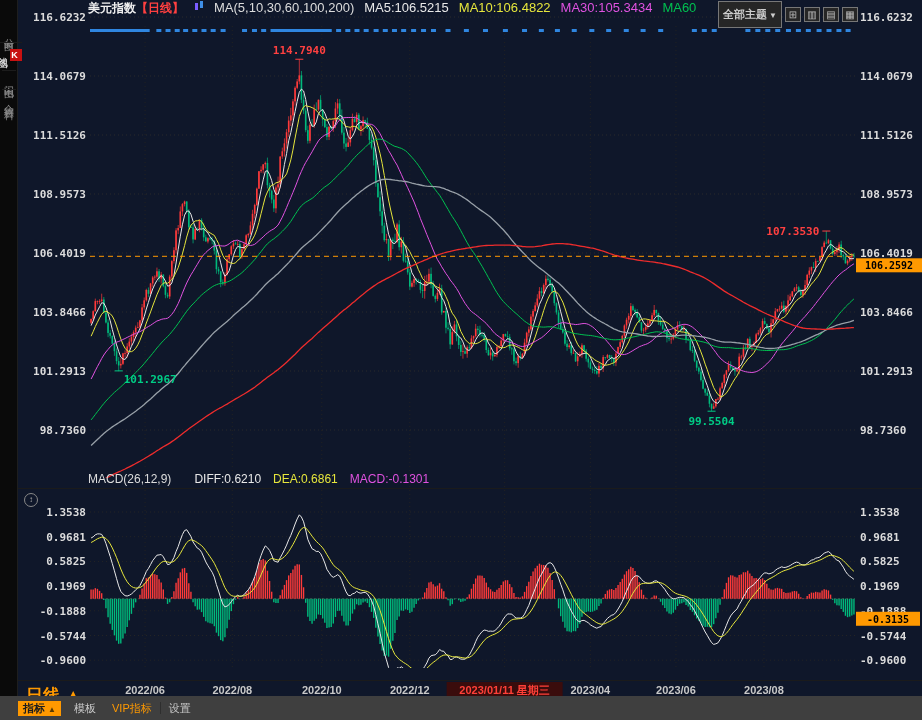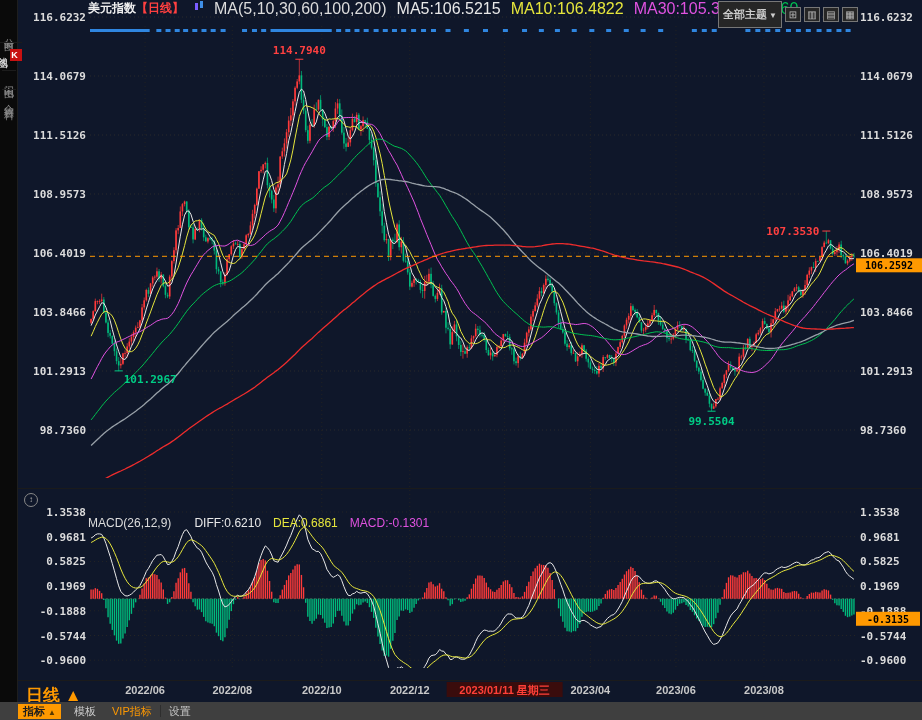--- a/index.html
+++ b/index.html
@@ -3,42 +3,42 @@
 <meta charset="utf-8">
 <style>
   html,body{margin:0;padding:0;background:#000;}
   .app{position:relative;width:922px;height:720px;background:#0f172a;overflow:hidden;
        font-family:"Liberation Sans",sans-serif;color:#ddd;font-size:12px;}
   svg#chartsvg{position:absolute;left:0;top:0;z-index:1;}
   .topbar{position:absolute;left:88px;top:0;height:16px;display:flex;align-items:flex-start;
           gap:10px;white-space:nowrap;z-index:5;}
   .title-name{color:#f0f0f0;font-weight:bold;}
   .title-period{color:#ff4040;font-weight:bold;}
-  .legend-item{font-size:16px;}
+  .legend-item{font-size:13px;}
   .ind-icon{display:inline-block;width:10px;height:11px;}
   .tr-controls{position:absolute;right:64px;top:1px;display:flex;gap:3px;align-items:center;z-index:6;}
   .themes-btn{background:#262626;border:1px solid #777;color:#ccc;font-size:11px;height:27px;
               line-height:13px;padding:0 4px;cursor:pointer;font-family:inherit;font-weight:bold;}
   .themes-btn .arr{font-size:8px;margin-left:2px;}
   .win-btn{width:16px;height:15px;background:#262626;border:1px solid #777;color:#bbb;
            font-size:10px;line-height:13px;text-align:center;padding:0;cursor:pointer;}
   .sidebar{position:absolute;left:0;top:0;width:17px;height:720px;background:#0a0a0a;
            border-right:1px solid #1e1e1e;display:flex;flex-direction:column;align-items:center;
            padding-top:24px;z-index:5;}
   .side-tab{writing-mode:vertical-rl;text-orientation:upright;font-size:10px;color:#8a8a8a;
             letter-spacing:2px;cursor:pointer;padding:6px 0;}
   .side-tab + .side-tab{border-top:1px solid #1c1c1c;}
   .side-tab.active{color:#e8e8e8;}
   .k-badge{display:block;background:#c81111;color:#fff;font-size:9px;font-weight:bold;width:12px;
            height:12px;line-height:12px;text-align:center;margin:0 auto 3px;writing-mode:horizontal-tb;}
   .macd-icon{position:absolute;left:24px;top:493px;width:12px;height:12px;border:1px solid #888;
              border-radius:50%;color:#aaa;font-size:8px;line-height:11px;text-align:center;z-index:5;cursor:pointer;}
-  .macd-legend{position:absolute;left:88px;top:516px;display:flex;gap:12px;z-index:5;font-size:12px;}
+  .macd-legend{position:absolute;left:88px;top:472px;display:flex;gap:12px;z-index:5;font-size:12px;}
   .xaxis-period{position:absolute;left:26px;top:684px;color:#ff9900;font-size:17px;font-weight:bold;z-index:5;cursor:pointer;}
-  .toolbar{position:absolute;left:0;bottom:0;width:922px;height:18px;background:#3f3f3f;
+  .toolbar{position:absolute;left:0;bottom:0;width:922px;height:24px;background:#3f3f3f;
            display:flex;align-items:center;font-size:11px;z-index:5;}
   .chip{background:#ff9900;color:#1d1d1d;padding:0 5px;height:15px;line-height:15px;
         margin:0 5px 0 18px;cursor:pointer;font-weight:bold;}
   .chip-arr{font-size:8px;color:#5a3a00;}
   .tb-plain{color:#cccccc;padding:0 8px;cursor:pointer;line-height:15px;}
   .tb-vip{padding:0 8px;cursor:pointer;line-height:15px;}
   #tb-items{display:inline-flex;}
   .tb-item{color:#c4c4c4;padding:0 8px;border-left:1px solid #2e2e2e;cursor:pointer;line-height:12px;}
   .sep-line{position:absolute;left:18px;width:904px;height:0;border-top:1px solid #1b1b1b;z-index:2;}
 </style>

